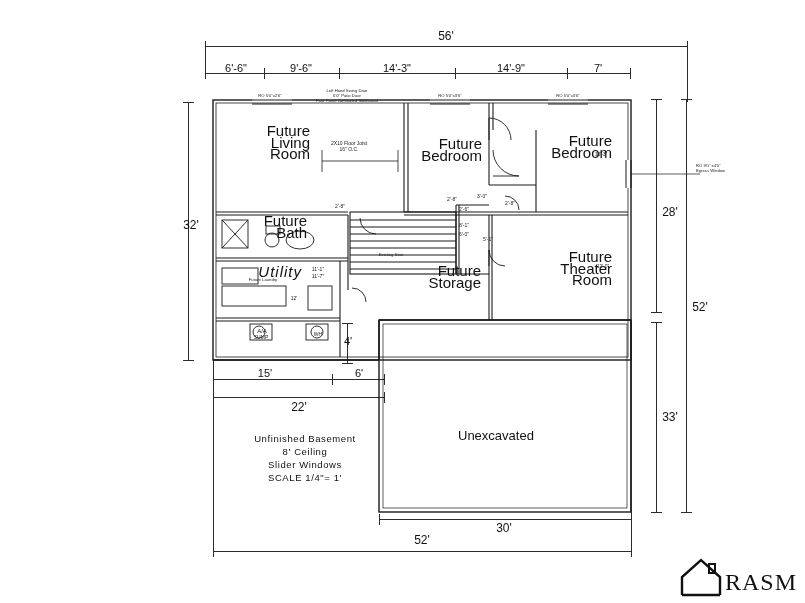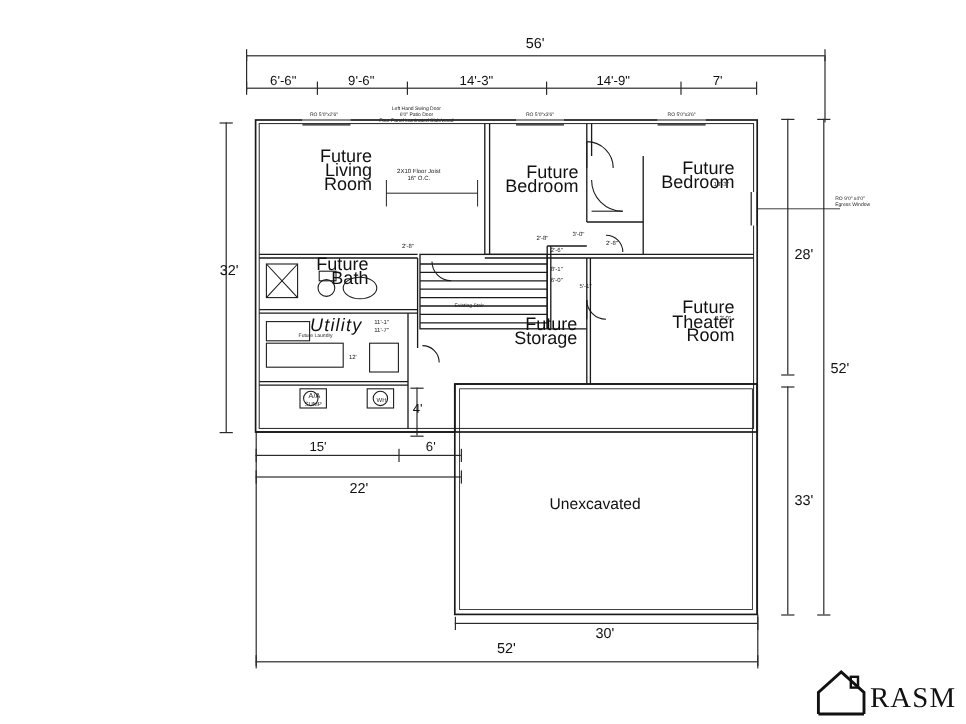--- a/index.html
+++ b/index.html
@@ -63,20 +63,21 @@
     line-height: 13px;
     color: #111;
     white-space: pre;
     text-align: center;
     letter-spacing: 0.6px;
   }
   .unexc {
     position: absolute;
     font-size: 13px;
     color: #111;
+    margin-top: 16px;
   }
   .tick {
     position: absolute;
     width: 1px;
     background: #2b2b2b;
   }
   .logo {
     position: absolute;
     right: 8px;
     bottom: 6px;
@@ -322,20 +323,24 @@
   <div class="tiny5" style="left:452px; top:222px; width:24px;">8'-1"</div>
   <div class="tiny5" style="left:452px; top:231px; width:24px;">6'-0"</div>
   <div class="tiny5" style="left:452px; top:206px; width:24px;">2'-6"</div>
   <div class="tiny5" style="left:476px; top:236px; width:24px;">5'-1"</div>
   <div class="tiny5" style="left:498px; top:200px; width:24px;">2'-8"</div>
   <div class="tiny5" style="left:274px; top:295px; width:40px;">12'</div>
   <div class="tiny5" style="left:251px; top:328px; width:22px; font-size:6px;">A/A</div>
   <div class="tiny5" style="left:248px; top:334px; width:26px;">SUMP</div>
   <div class="tiny5" style="left:307px; top:331px; width:22px;">WH</div>
 
+  <div class="notes" style="left:225px; top:432px; width:160px;">Unfinished Basement
+8' Ceiling
+Slider Windows
+SCALE 1/4"= 1'</div>
 
   <div class="logo">
     <svg width="44" height="42" viewBox="0 0 44 42">
       <path d="M3 40 L3 22 L22 5 L41 22 L41 40" fill="none" stroke="#111" stroke-width="2.4"></path>
       <rect x="30" y="9" width="6" height="9" fill="none" stroke="#111" stroke-width="2"></rect>
       <line x1="3" y1="40" x2="41" y2="40" stroke="#111" stroke-width="2.4"></line>
     </svg>
     <span class="logo-text">RASM</span>
   </div>
 

